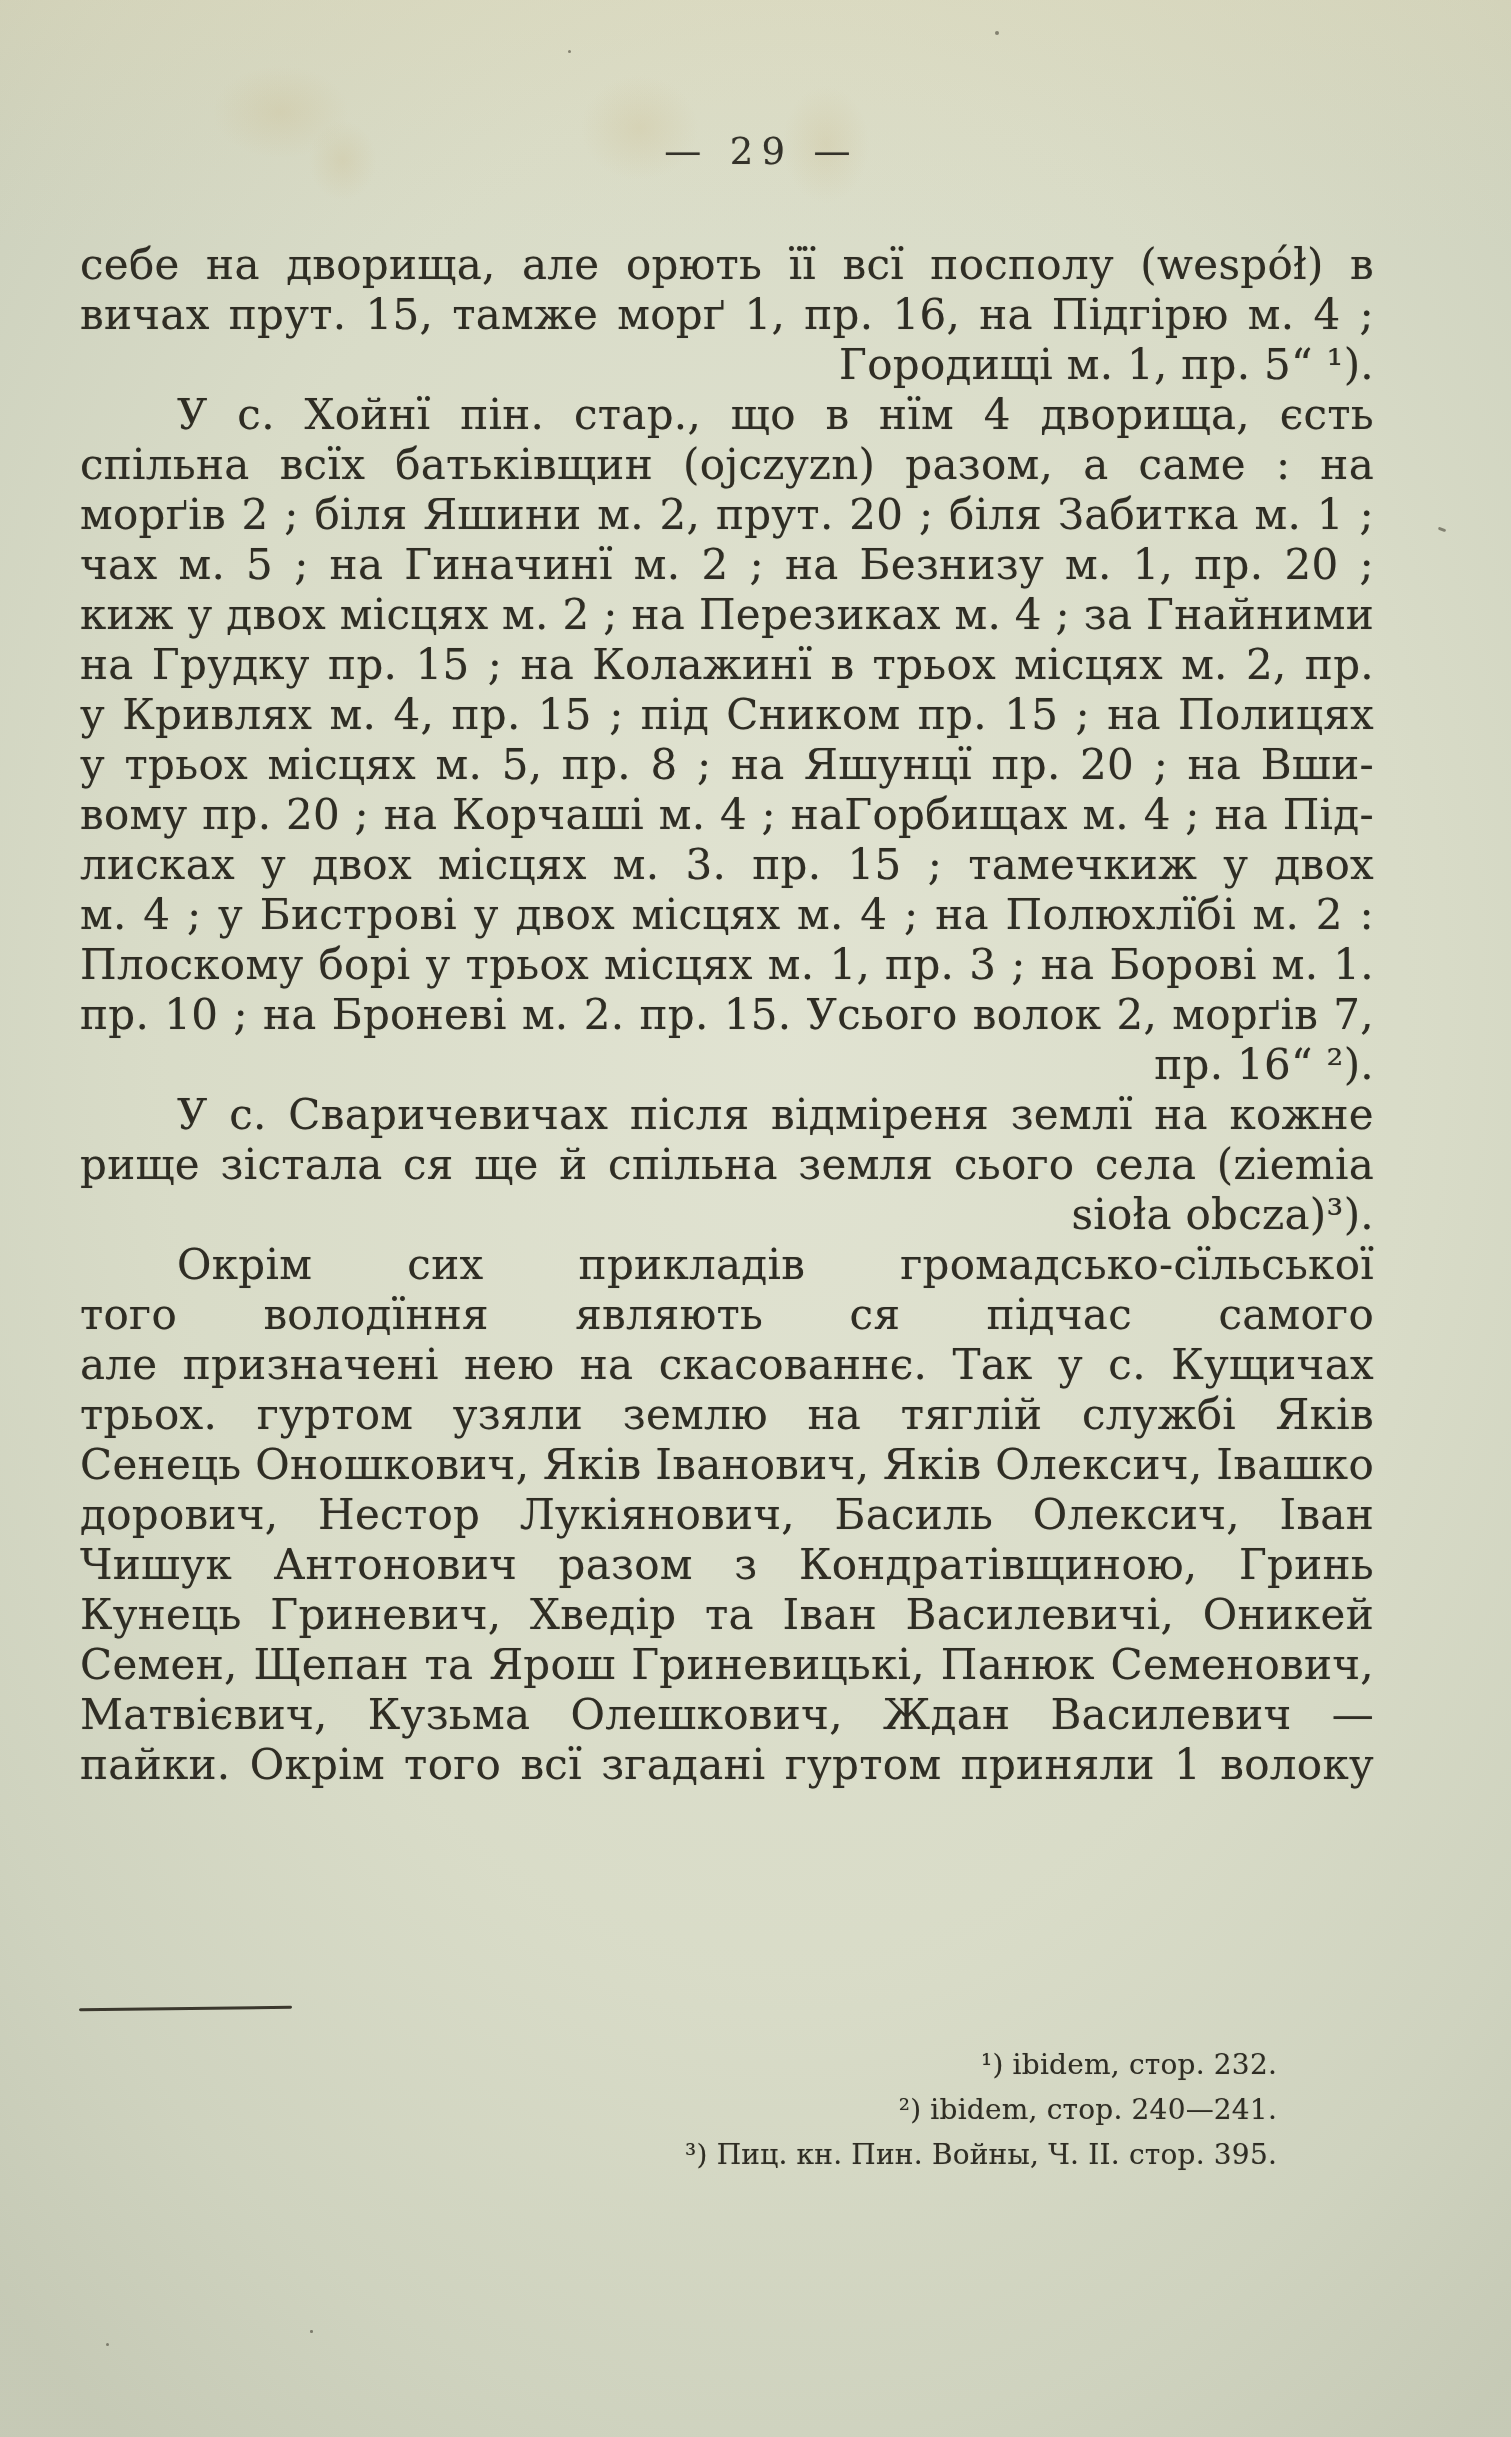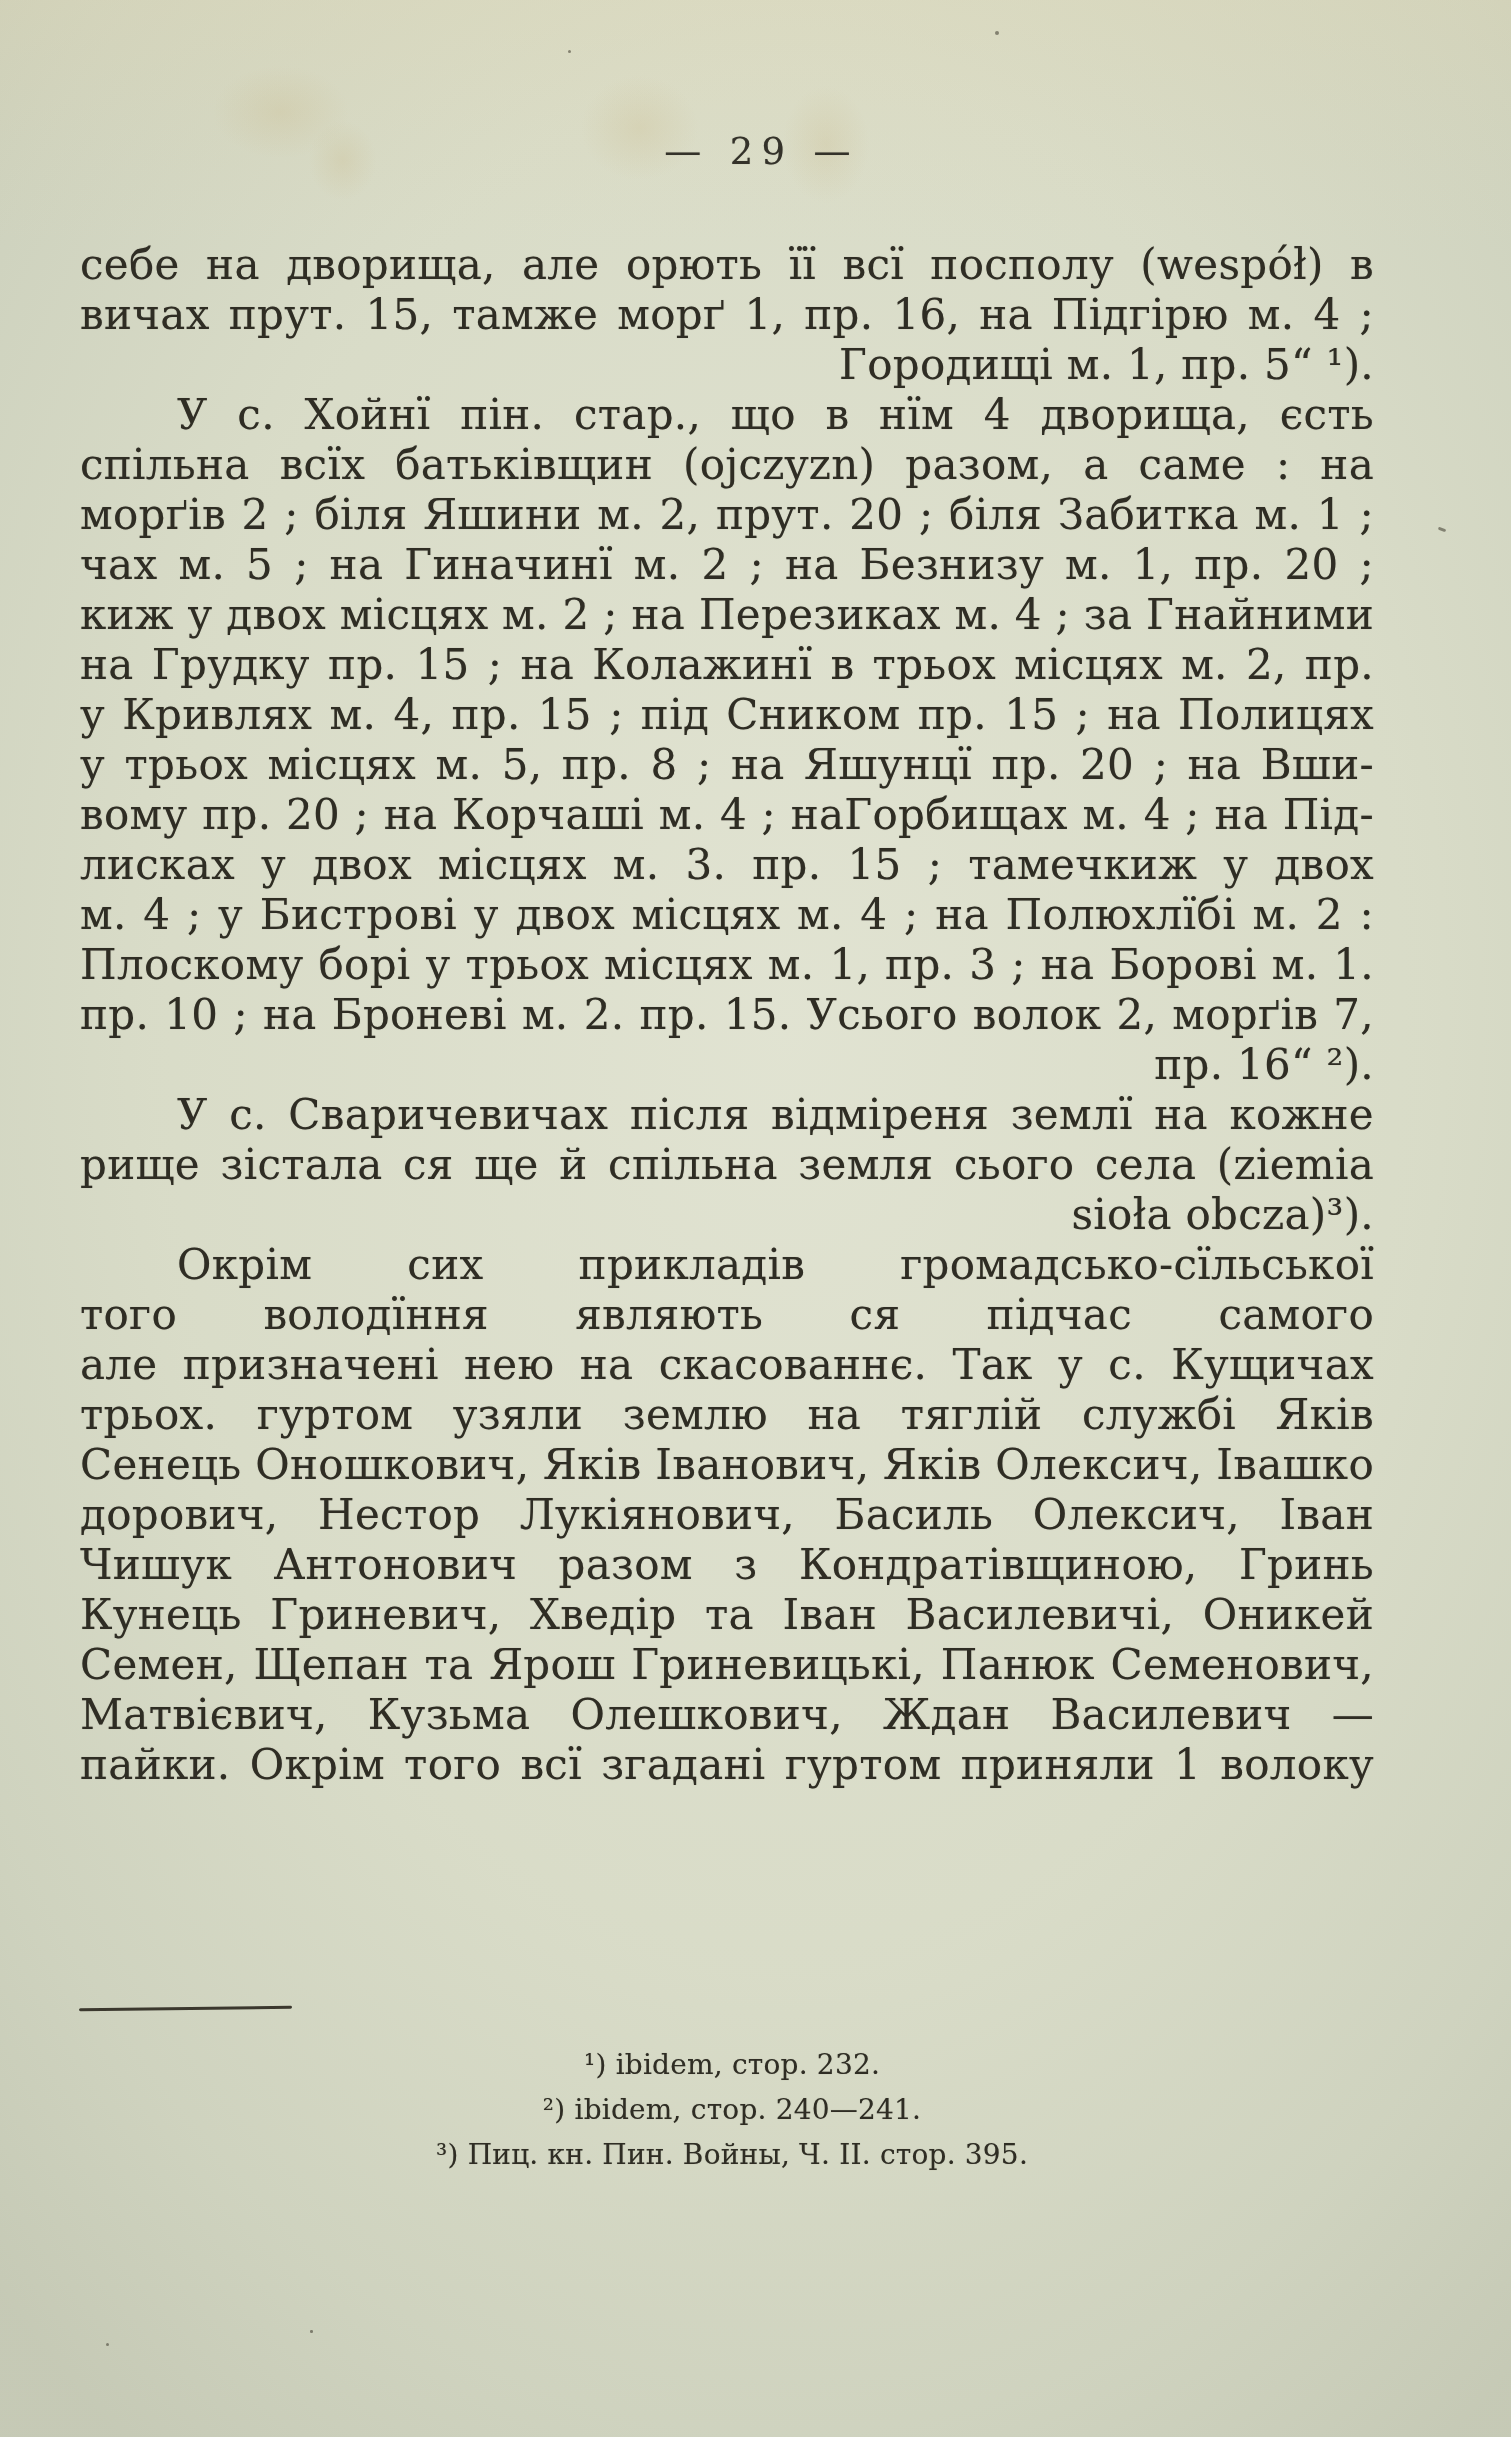--- a/index.html
+++ b/index.html
@@ -99,21 +99,21 @@
     top: 2042px;
     width: 1197px;
     font-size: 28px;
     letter-spacing: 0.2px;
     text-shadow: 0 0 0.8px rgba(47,45,36,0.35);
   }
   .fn {
     height: 45px;
     line-height: 45px;
     padding-left: 107px;
-    text-align: center;
+    text-align: right;
     overflow: hidden;
   }
   .fn-marker { }
   .fn-text { }
 </style>
 </head>
 <body>
 
 <div class="page">
 

